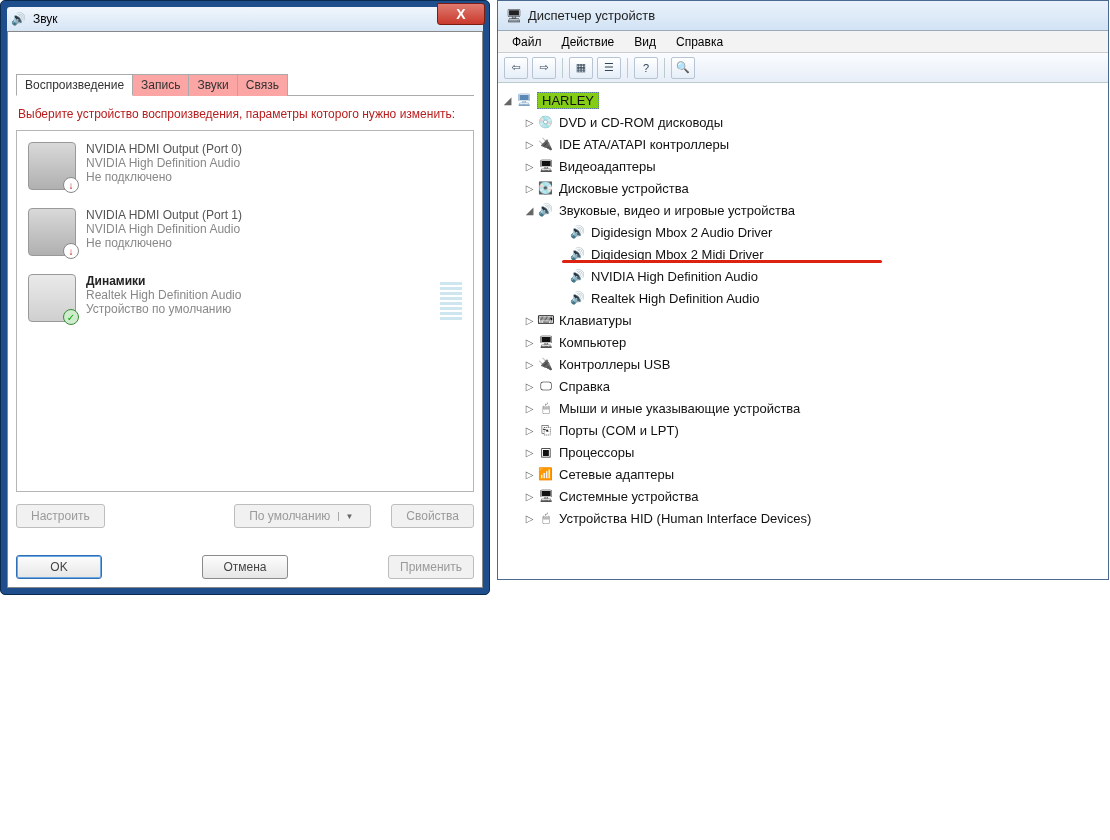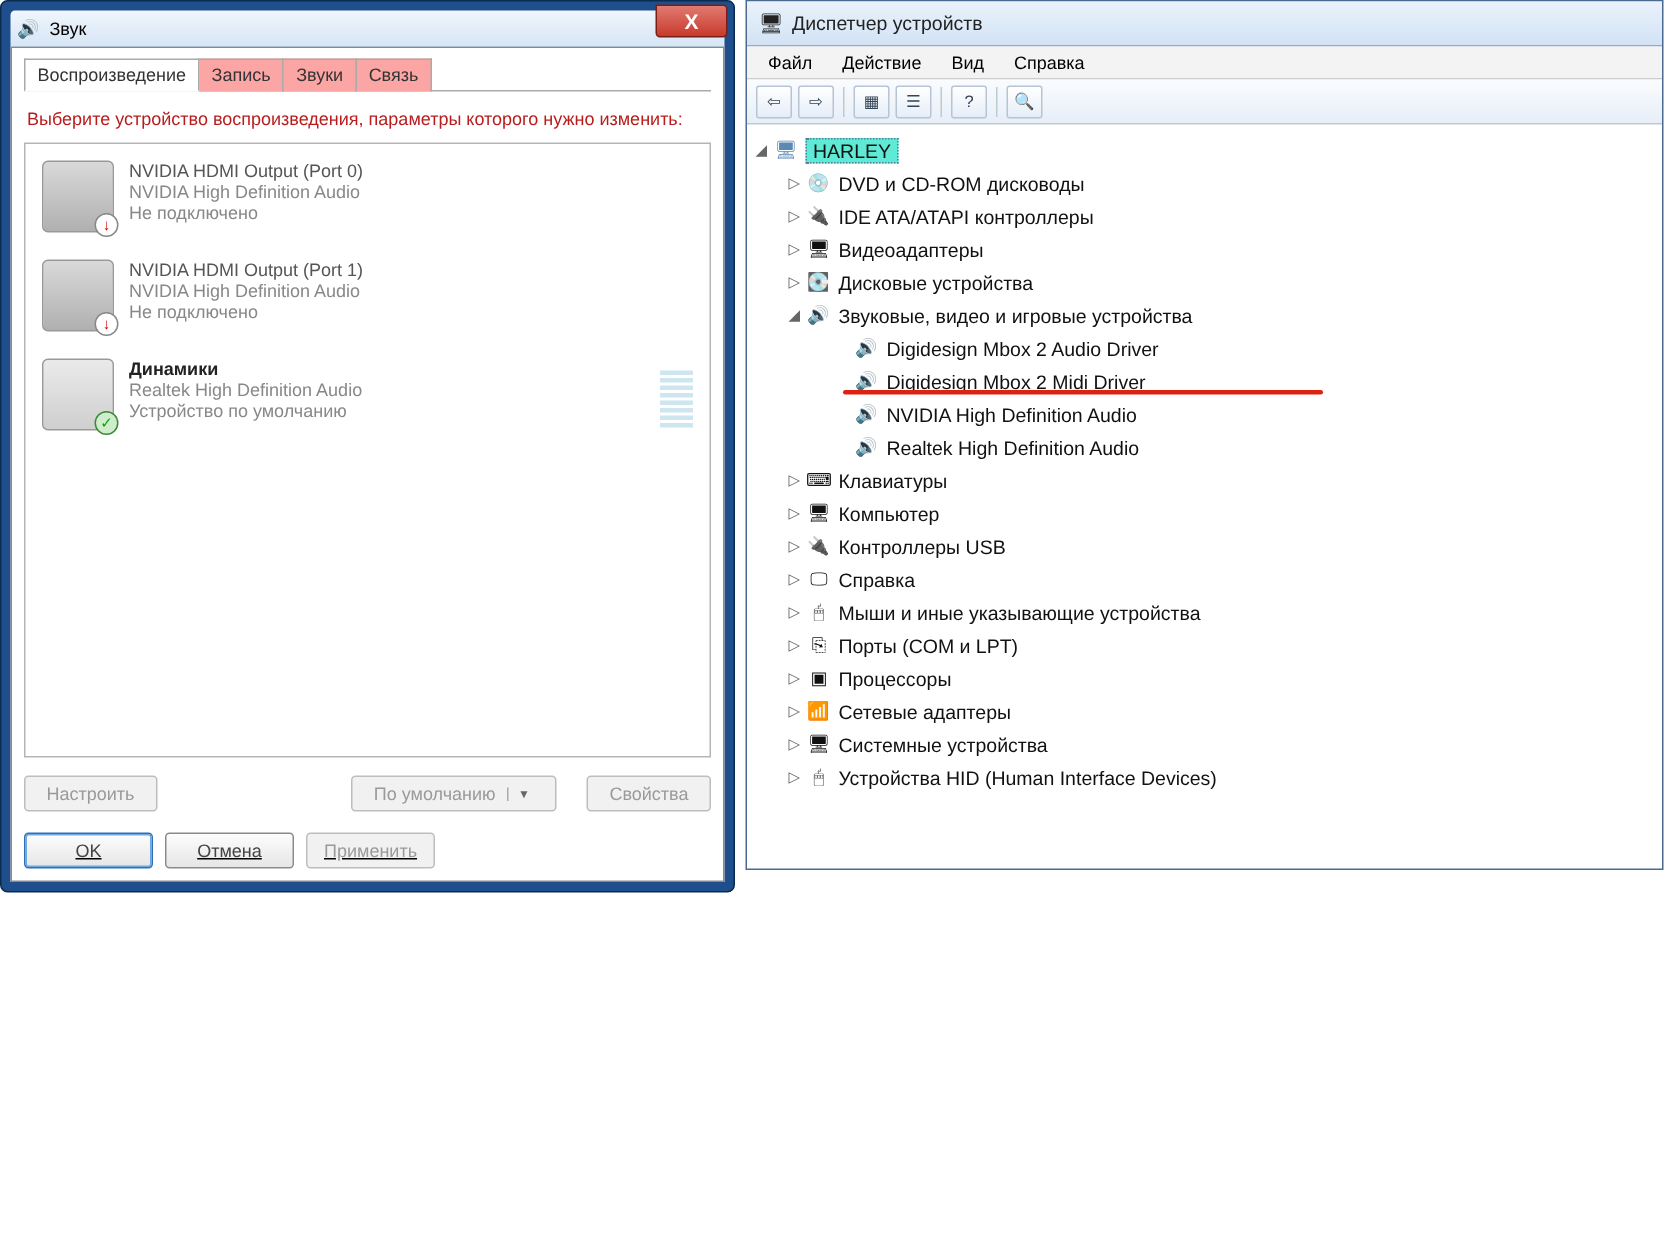--- a/index.html
+++ b/index.html
@@ -29,21 +29,21 @@
     border: 1px solid #7a1e14;
     border-radius: 0 3px 3px 3px;
     display:flex;align-items:center;justify-content:center;
     color:#fff;font-weight:bold;font-size:14px;
   }
   .sound-window .inner {
     background: #fff; border: 1px solid #888; padding: 6px 8px 8px 8px;
     height: calc(100% - 24px);
     display:flex; flex-direction:column;
   }
-  .tabstrip { display:flex; border-bottom: 1px solid #aaa; height:23px; }
+  .tabstrip { display:flex; border-bottom: 1px solid #aaa; height:23px;margin-top:35px; }
   .tab {
     padding: 3px 8px 0 8px; border:1px solid #aaa; border-bottom:none;
     background:#fca5a5; margin-right:-1px; position:relative; top:1px;
     color:#333;
   }
   .tab.active { background:#fff; border-bottom:1px solid #fff; z-index:2; }
   .instr { margin:10px 2px 8px 2px; color:#b91c1c; line-height:16px; }
   .device-list {
     flex:1; border:1px solid #b5b5b5; padding:6px 4px; overflow:auto;
     background:#fff;
@@ -76,21 +76,21 @@
   .level-bars span { height:3px; background:#cde6ef; }
   .btn-row { display:flex; gap:20px; margin-top:12px; }
   .btn {
     height:24px; padding:0 14px; border:1px solid #8a8a8a; border-radius:3px;
     background:linear-gradient(#fdfdfd,#e6e6e6);
     display:inline-flex; align-items:center; justify-content:center; color:#444;
   }
   .btn.disabled { color:#9a9a9a; border-color:#bdbdbd; background:#f1f1f1; }
   .btn.split { padding-right:17px; }
   .btn.split::after { content:"▼"; font-size:8px; margin-left:8px; border-left:1px solid #aaa; padding-left:6px; color:#666;}
-  .dlg-buttons { display:flex; gap:8px; justify-content:flex-start; margin-top:14px;text-decoration:underline; }
+  .dlg-buttons { display:flex; gap:8px; justify-content:space-between; margin-top:27px; }
   .btn.primary { border-color:#2e6fb8; box-shadow:0 0 0 1px #6ea8e0 inset; }
 
   
   .devmgr {
     position:absolute; left:497px; top:0; width:612px; height:580px;
     border:1px solid #4a6a92; background:#fff;
   }
   .devmgr .title2 {
     height:30px; background:linear-gradient(#eaf2fb,#d2e3f5);
     display:flex; align-items:center; padding:0 8px; color:#222; border-bottom:1px solid #9ab; font-size:13px;
@@ -108,21 +108,21 @@
     width:24px;height:22px;border:1px solid #b6c4d4;border-radius:2px;
     background:linear-gradient(#fff,#e5eef8);
     display:flex;align-items:center;justify-content:center;font-size:11px;color:#345;
   }
   .toolbar2 .sep { width:1px; height:20px; background:#bcc; margin:0 2px; }
   .tree { padding:6px 4px 6px 4px; overflow:auto; height:calc(100% - 82px); font-size:13px; color:#111;}
   .node { display:flex; align-items:center; height:22px; white-space:nowrap; }
   .node .tw { width:11px; text-align:center; color:#666; font-size:10px; margin-right:2px;}
   .node .ico { width:18px; height:18px; margin-right:4px; display:inline-flex;align-items:center;justify-content:center;font-size:12px;}
   .node .lbl { }
-  .node.root .lbl { border:1px dotted #5a7aa0; padding:0 4px; background:#5eead4;text-align:right;}
+  .node.root .lbl { border:1px dotted #5a7aa0; padding:0 4px; background:#84cc16;text-align:right;}
   .indent1 { padding-left:22px; }
   .indent2 { padding-left:54px; }
   .redline {
     position:absolute; left:562px; top:260px; width:320px; height:3px; background:#d21; border-radius:2px;
   }
   .ico.pc { color:#5b89b5; } .ico.speak{color:#777;}
   .title2 .t-ico, .titlebar .t-ico { width:16px;height:16px;margin-right:6px;display:inline-flex;align-items:center;justify-content:center;}
 </style>
 </head>
 <body>

